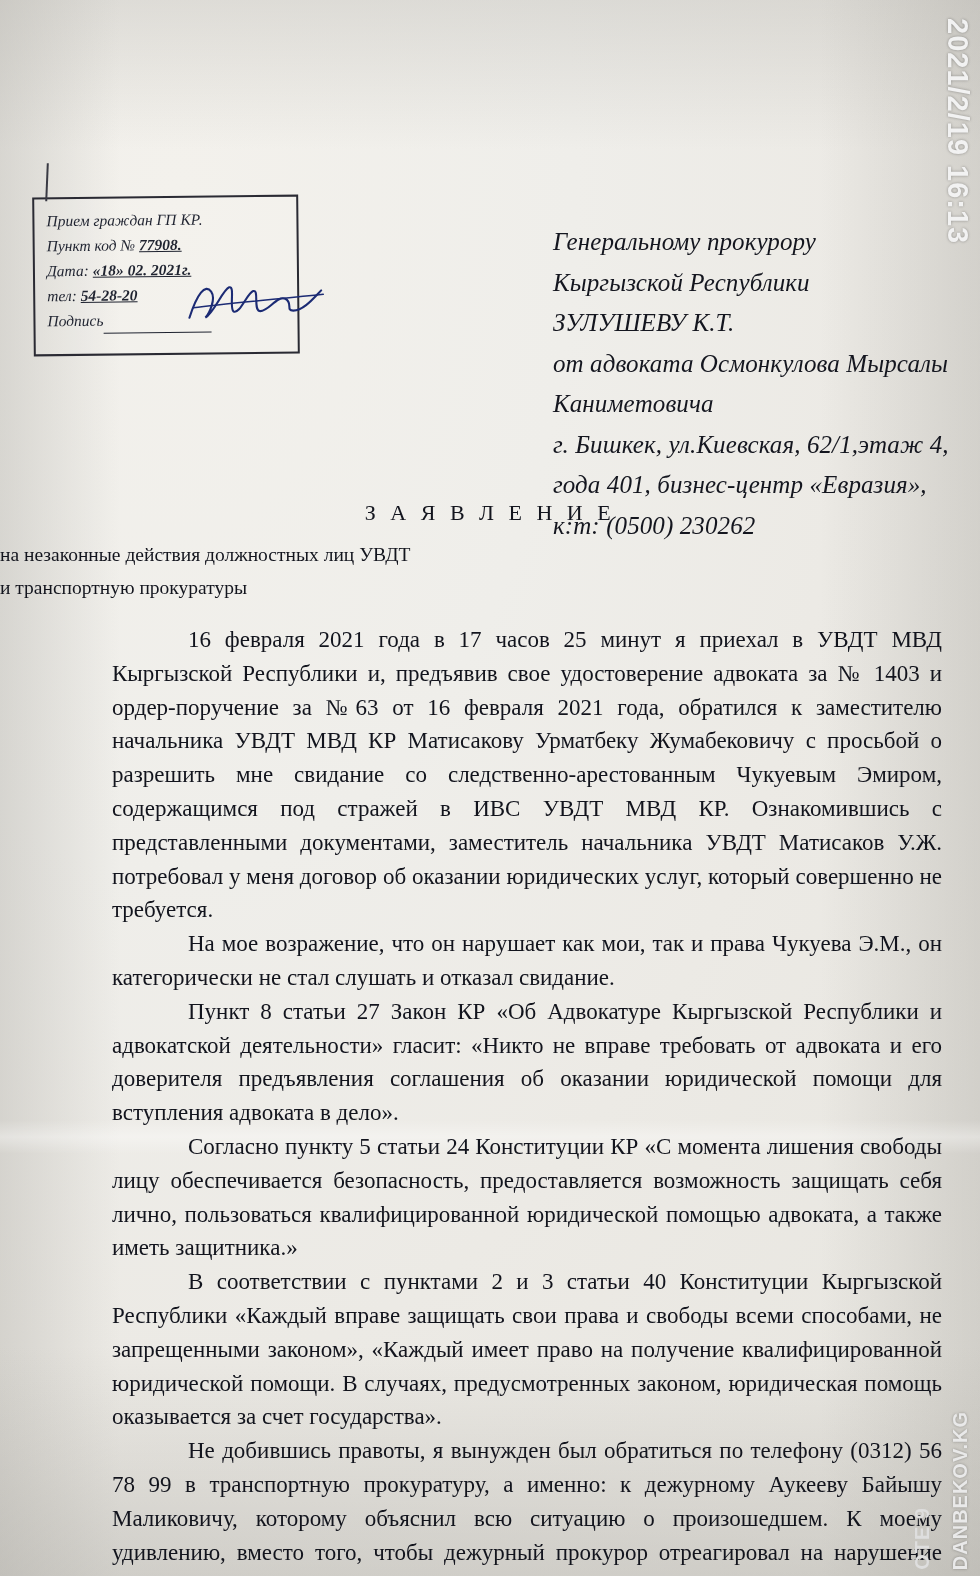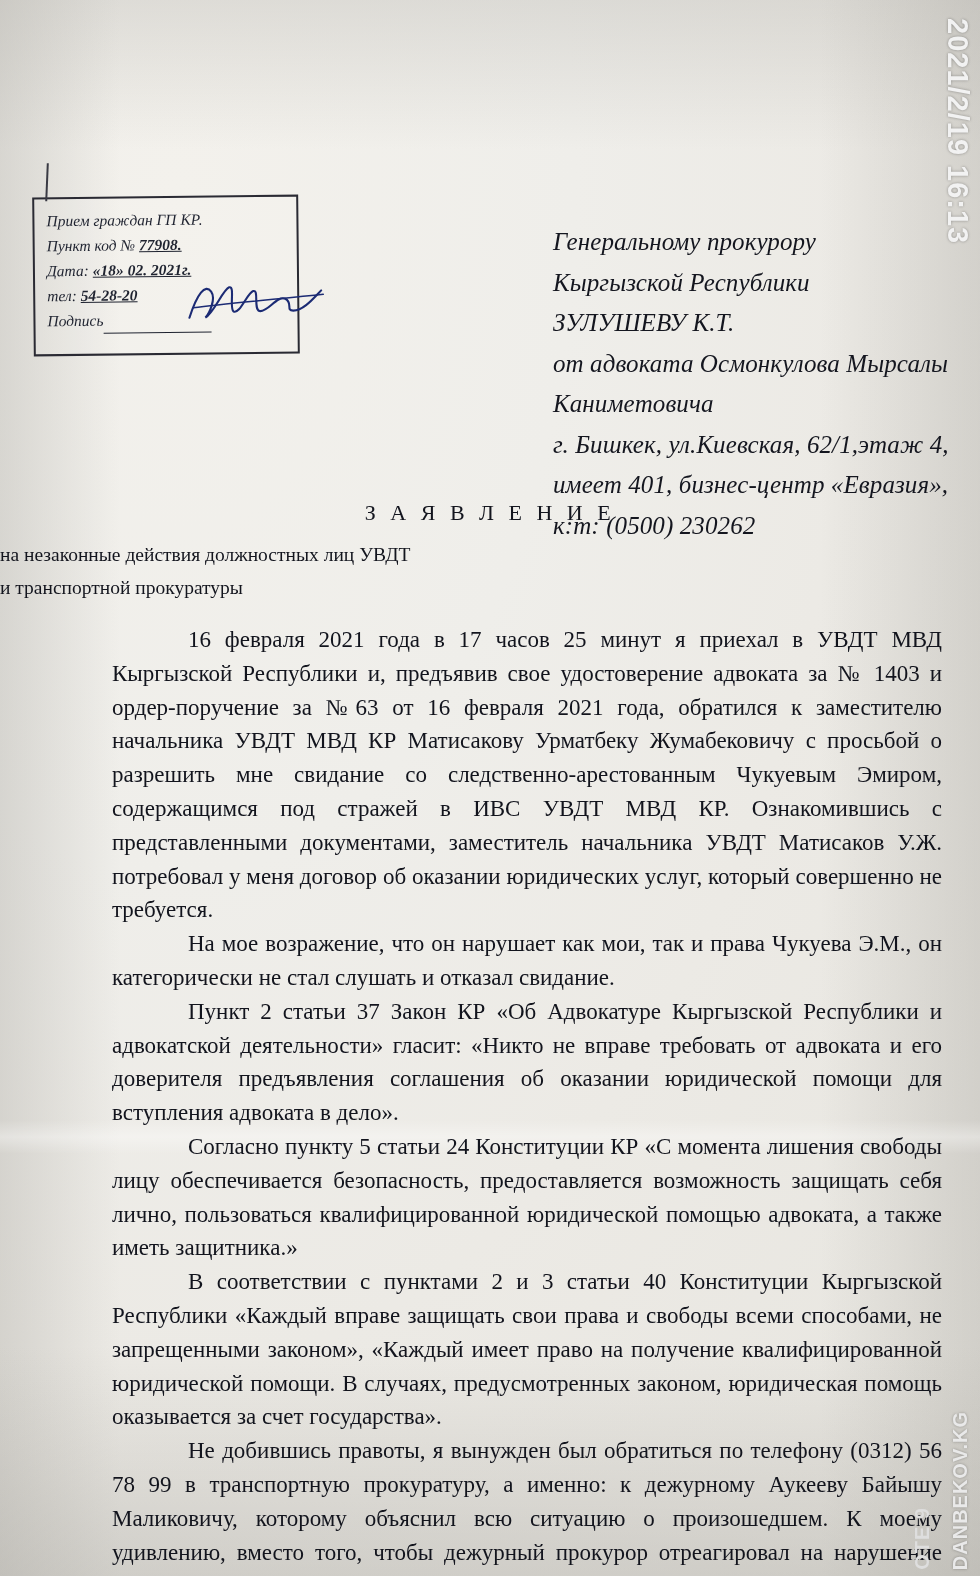--- a/index.html
+++ b/index.html
@@ -235,34 +235,34 @@
     </svg>
   </div>
 
   <div class="addressee">
     <div>Генеральному прокурору</div>
     <div>Кыргызской Республики</div>
     <div>ЗУЛУШЕВУ К.Т.</div>
     <div>от адвоката Осмонкулова Мырсалы</div>
     <div>Канимeтовича</div>
     <div>г. Бишкек, ул.Киевская, 62/1,этаж 4,</div>
-    <div>имеет 401, бизнес-центр «Евразия»,</div>
+    <div>года 401, бизнес-центр «Евразия»,</div>
     <div>к:т: (0500) 230262</div>
   </div>
 
   <div class="title">З А Я В Л Е Н И Е</div>
   <div class="subtitle">
     <div>на незаконные действия должностных лиц УВДТ</div>
-    <div>и транспортной прокуратуры</div>
+    <div>и транспортную прокуратуры</div>
   </div>
 
   <div class="body">
     <p>16 февраля 2021 года в 17 часов 25 минут я приехал в УВДТ МВД Кыргызской Республики и, предъявив свое удостоверение адвоката за № 1403 и ордер-поручение за №63 от 16 февраля 2021 года, обратился к заместителю начальника УВДТ МВД КР Матисакову Урматбеку Жумабековичу с просьбой о разрешить мне свидание со следственно-арестованным Чукуевым Эмиром, содержащимся под стражей в ИВС УВДТ МВД КР. Ознакомившись с представленными документами, заместитель начальника УВДТ Матисаков У.Ж. потребовал у меня договор об оказании юридических услуг, который совершенно не требуется.</p>
     <p>На мое возражение, что он нарушает как мои, так и права Чукуева Э.М., он категорически не стал слушать и отказал свидание.</p>
-    <p>Пункт 2 статьи 37 Закон КР «Об Адвокатуре Кыргызской Республики и адвокатской деятельности» гласит: «Никто не вправе требовать от адвоката и его доверителя предъявления соглашения об оказании юридической помощи для вступления адвоката в дело».</p>
+    <p>Пункт 8 статьи 27 Закон КР «Об Адвокатуре Кыргызской Республики и адвокатской деятельности» гласит: «Никто не вправе требовать от адвоката и его доверителя предъявления соглашения об оказании юридической помощи для вступления адвоката в дело».</p>
     <p>Согласно пункту 5 статьи 24 Конституции КР «С момента лишения свободы лицу обеспечивается безопасность, предоставляется возможность защищать себя лично, пользоваться квалифицированной юридической помощью адвоката, а также иметь защитника.»</p>
     <p>В соответствии с пунктами 2 и 3 статьи 40 Конституции Кыргызской Республики «Каждый вправе защищать свои права и свободы всеми способами, не запрещенными законом», «Каждый имеет право на получение квалифицированной юридической помощи. В случаях, предусмотренных законом, юридическая помощь оказывается за счет государства».</p>
     <p>Не добившись правоты, я вынужден был обратиться по телефону (0312) 56 78 99 в транспортную прокуратуру, а именно: к дежурному Аукееву Байышу Маликовичу, которому объяснил всю ситуацию о произошедшем. К моему удивлению, вместо того, чтобы дежурный прокурор отреагировал на нарушение закона со стороны Матисакова У.Ж., он</p>
   </div>
 
   <div class="timestamp">2021/2/19  16:13</div>
   <div class="wm-kg">DANBEKOV.KG</div>
   <div class="wm-note">OTE 9</div>
 
 </div>

